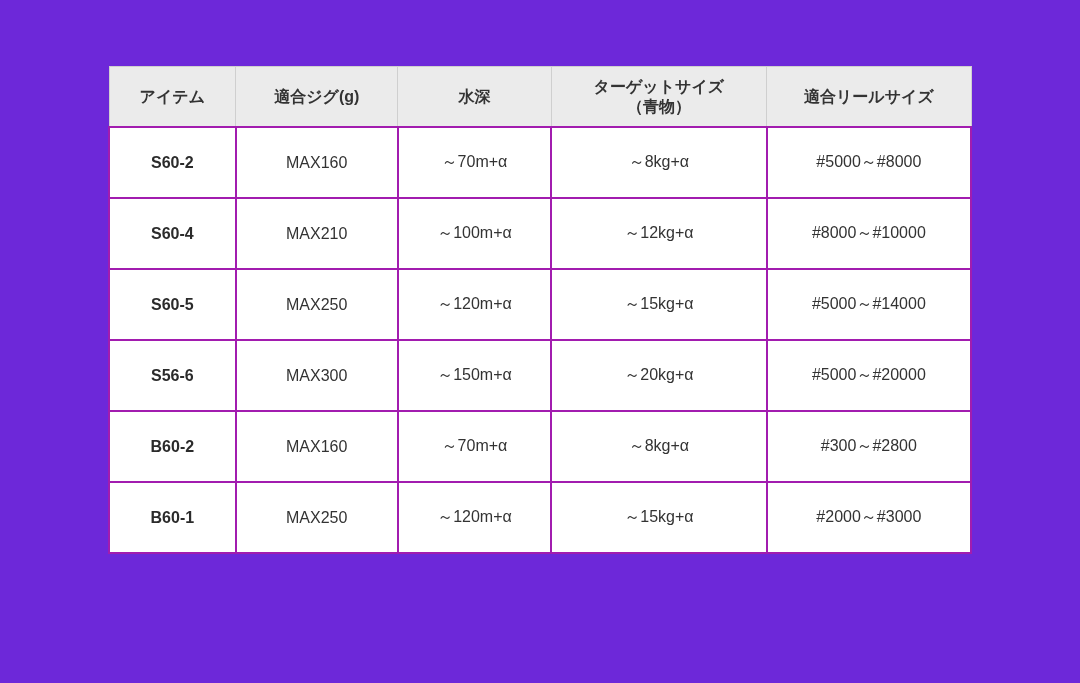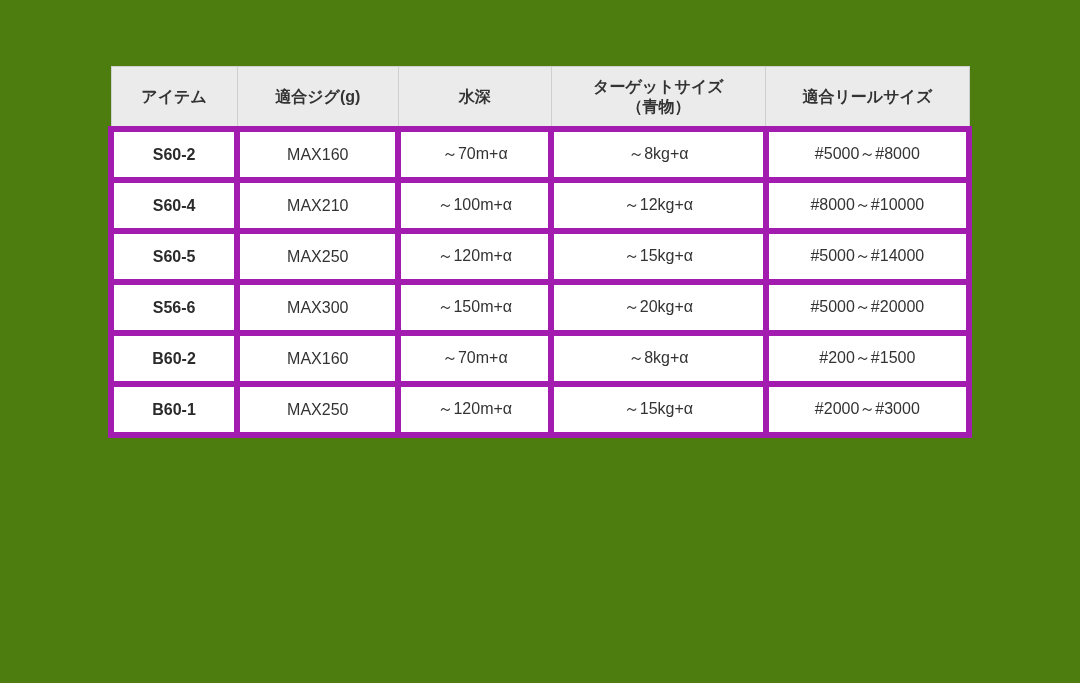--- a/index.html
+++ b/index.html
@@ -7,21 +7,21 @@
     padding: 0;
     background: #ffffff;
     width: 1080px;
     height: 683px;
     font-family: "Liberation Sans", "DejaVu Sans", sans-serif;
   }
   .page {
     position: relative;
     width: 1080px;
     height: 683px;
-    background: #4d7c0f;
+    background: #6d28d9;
     overflow: hidden;
   }
   .table-wrap {
     position: absolute;
     left: 108px;
     top: 66px;
     width: 864px;
   }
   table.spec-table {
     border-collapse: collapse;
@@ -40,22 +40,22 @@
     line-height: 1.25;
     padding: 0 4px;
   }
   .spec-table td {
     background: #ffffff;
     color: #333333;
     font-size: 16px;
     height: 45px;
     text-align: center;
     vertical-align: middle;
-    border: 6px solid #a21caf;
-    padding: 0 4px;
+    border: 2px solid #a21caf;
+    padding: 12px 4px;
   }
   .spec-table td.item-cell {
     font-weight: bold;
     color: #2b2b2b;
   }
   .hdr-sub {
     display: block;
   }
   .hdr-sub:empty {
     display: none;
@@ -125,21 +125,21 @@
           <td>MAX300</td>
           <td>～150m+α</td>
           <td>～20kg+α</td>
           <td>#5000～#20000</td>
         </tr>
         <tr>
           <td class="item-cell">B60-2</td>
           <td>MAX160</td>
           <td>～70m+α</td>
           <td>～8kg+α</td>
-          <td>#200～#1500</td>
+          <td>#300～#2800</td>
         </tr>
         <tr>
           <td class="item-cell">B60-1</td>
           <td>MAX250</td>
           <td>～120m+α</td>
           <td>～15kg+α</td>
           <td>#2000～#3000</td>
         </tr>
       </tbody>
     </table>

